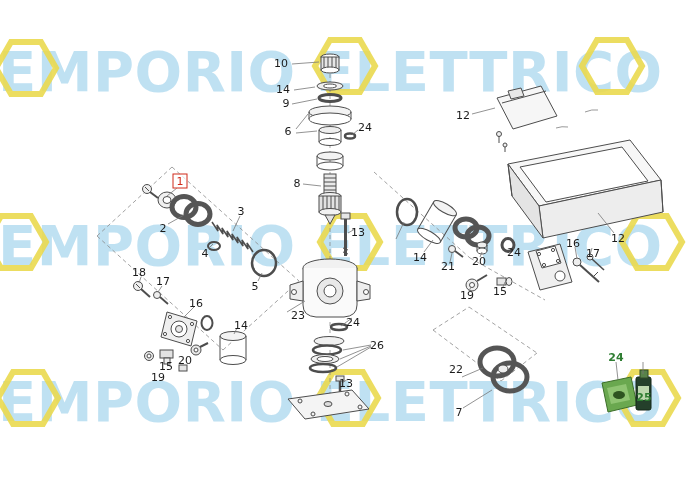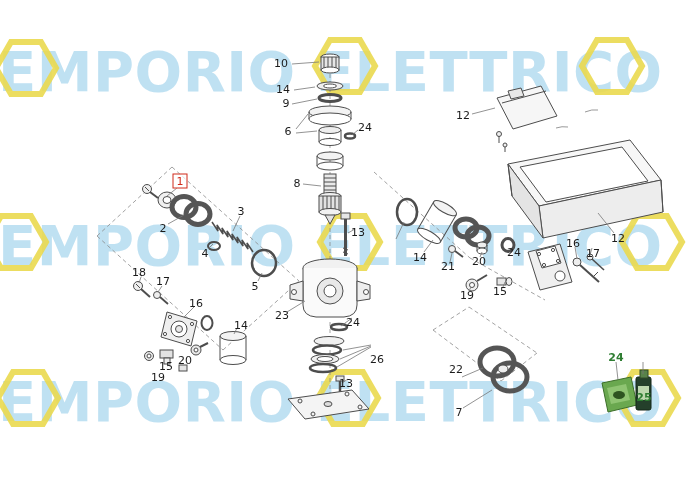--- a/index.html
+++ b/index.html
@@ -376,22 +376,22 @@
       <span class="callout" style="left: 573px; top: 243px;">16</span>
       <span class="callout" style="left: 163px; top: 281px;">17</span>
       <span class="callout" style="left: 593px; top: 253px;">17</span>
       <span class="callout" style="left: 139px; top: 272px;">18</span>
       <span class="callout" style="left: 158px; top: 377px;">19</span>
       <span class="callout" style="left: 467px; top: 295px;">19</span>
       <span class="callout" style="left: 185px; top: 360px;">20</span>
       <span class="callout" style="left: 479px; top: 261px;">20</span>
       <span class="callout" style="left: 448px; top: 266px;">21</span>
       <span class="callout" style="left: 456px; top: 369px;">22</span>
-      <span class="callout" style="left: 282px; top: 315px;">23</span>
+      <span class="callout" style="left: 298px; top: 315px;">23</span>
       <span class="callout" style="left: 365px; top: 127px;">24</span>
       <span class="callout" style="left: 353px; top: 322px;">24</span>
       <span class="callout" style="left: 514px; top: 252px;">24</span>
       <span class="callout green" style="left: 616px; top: 357px;">24</span>
       <span class="callout green" style="left: 644px; top: 357px; margin-top: 40px;">25</span>
-      <span class="callout" style="left: 377px; top: 345px; margin-top: 14px;">26</span>
+      <span class="callout" style="left: 377px; top: 345px;">26</span>
     </div>
 
 </div>
 
 </body></html>

